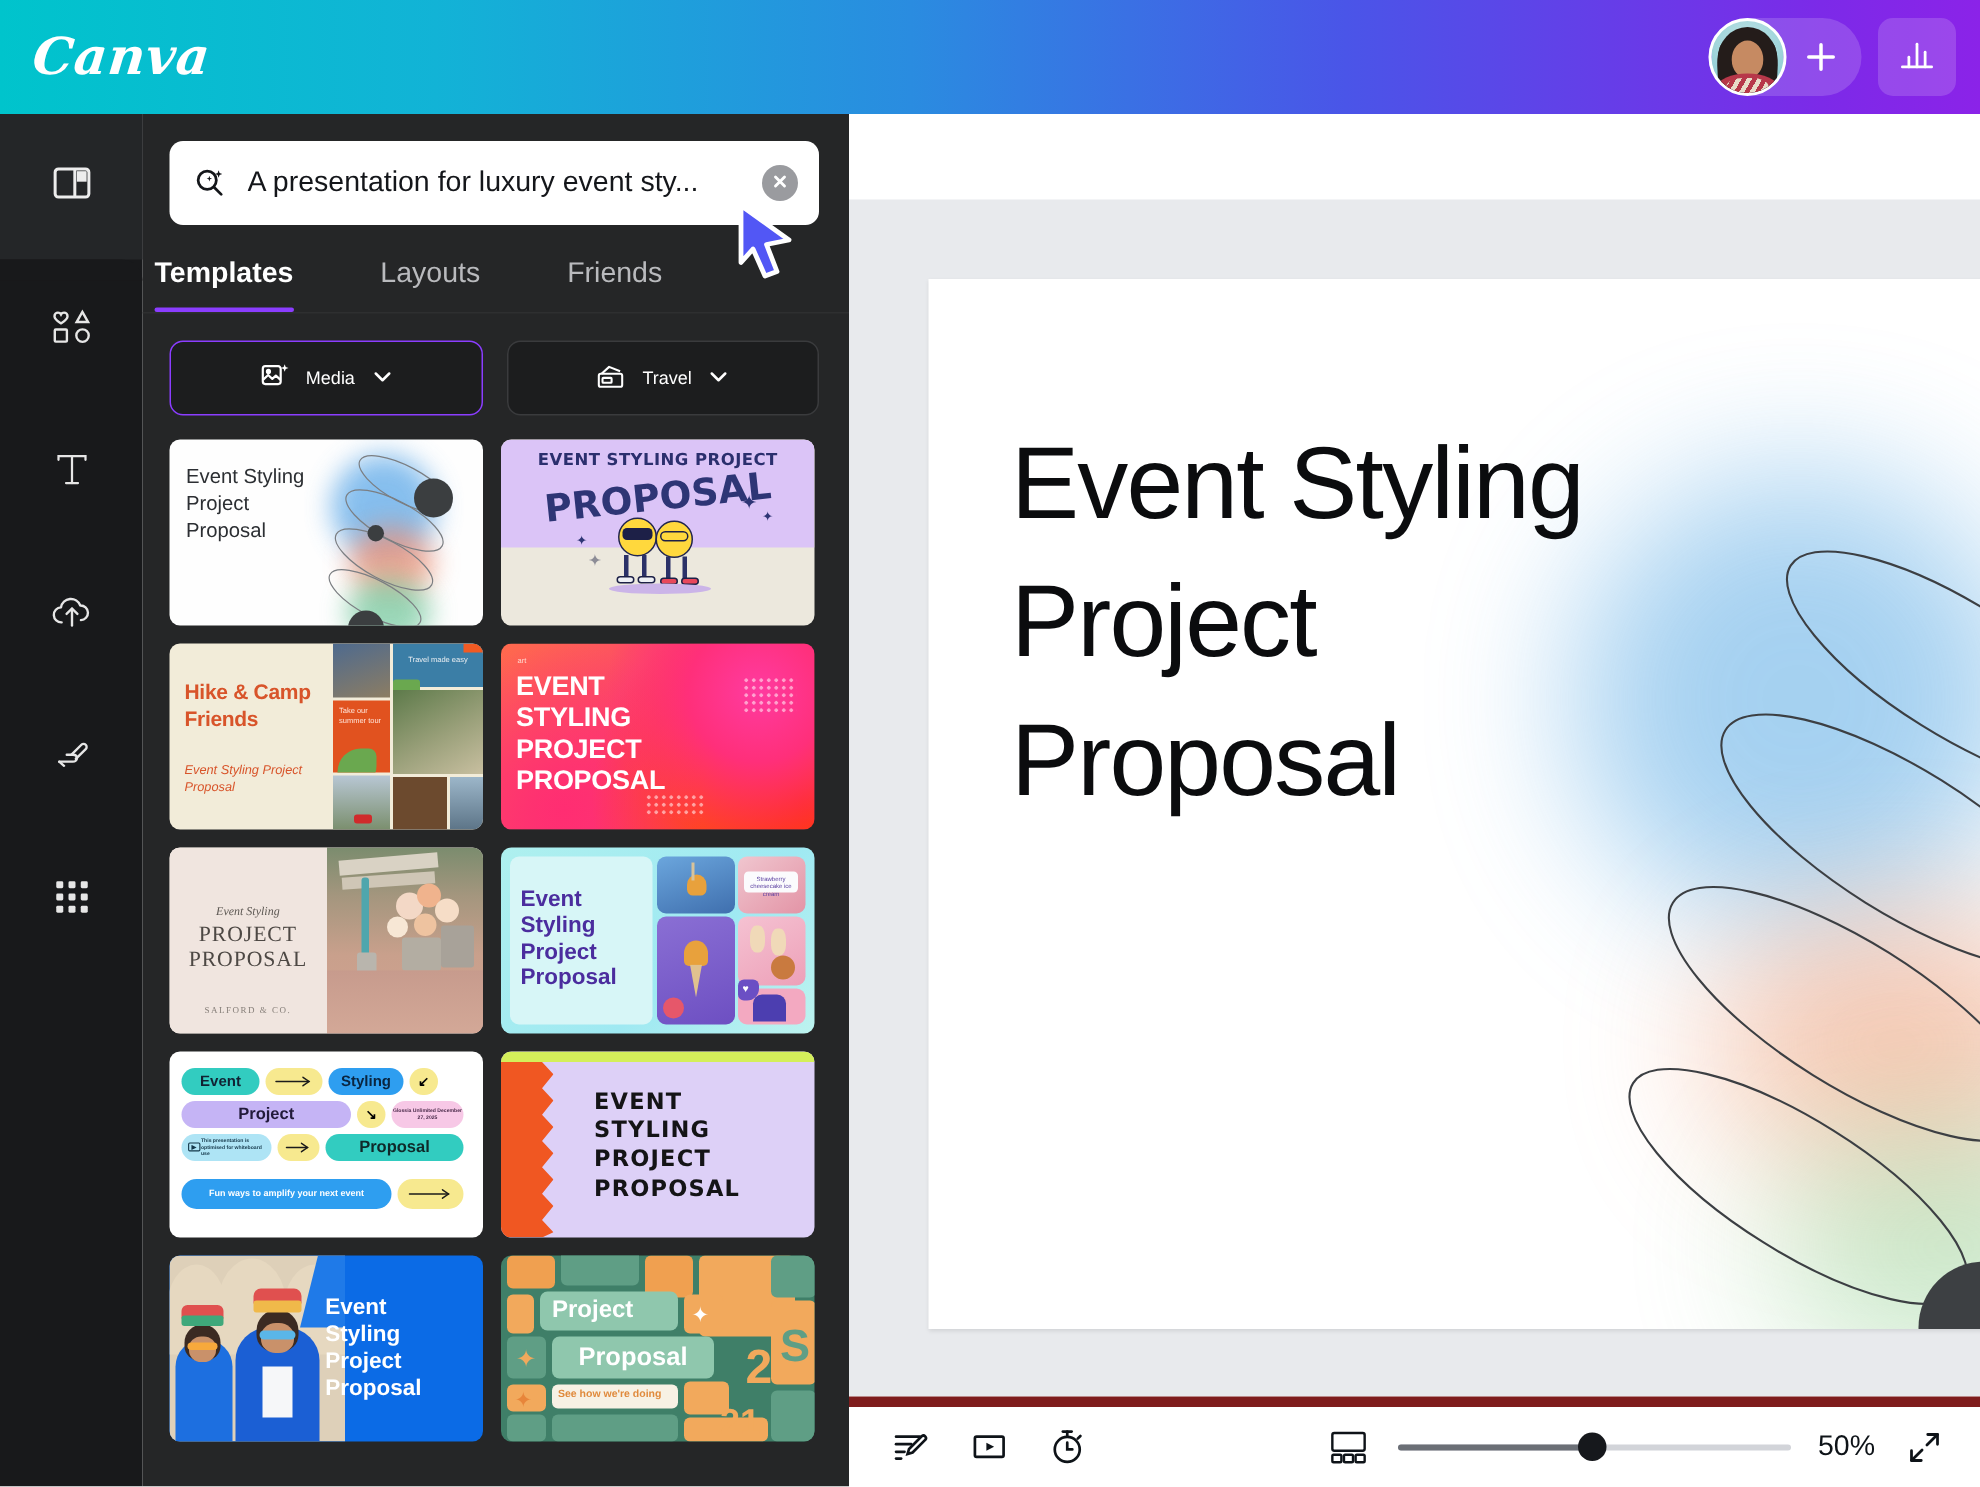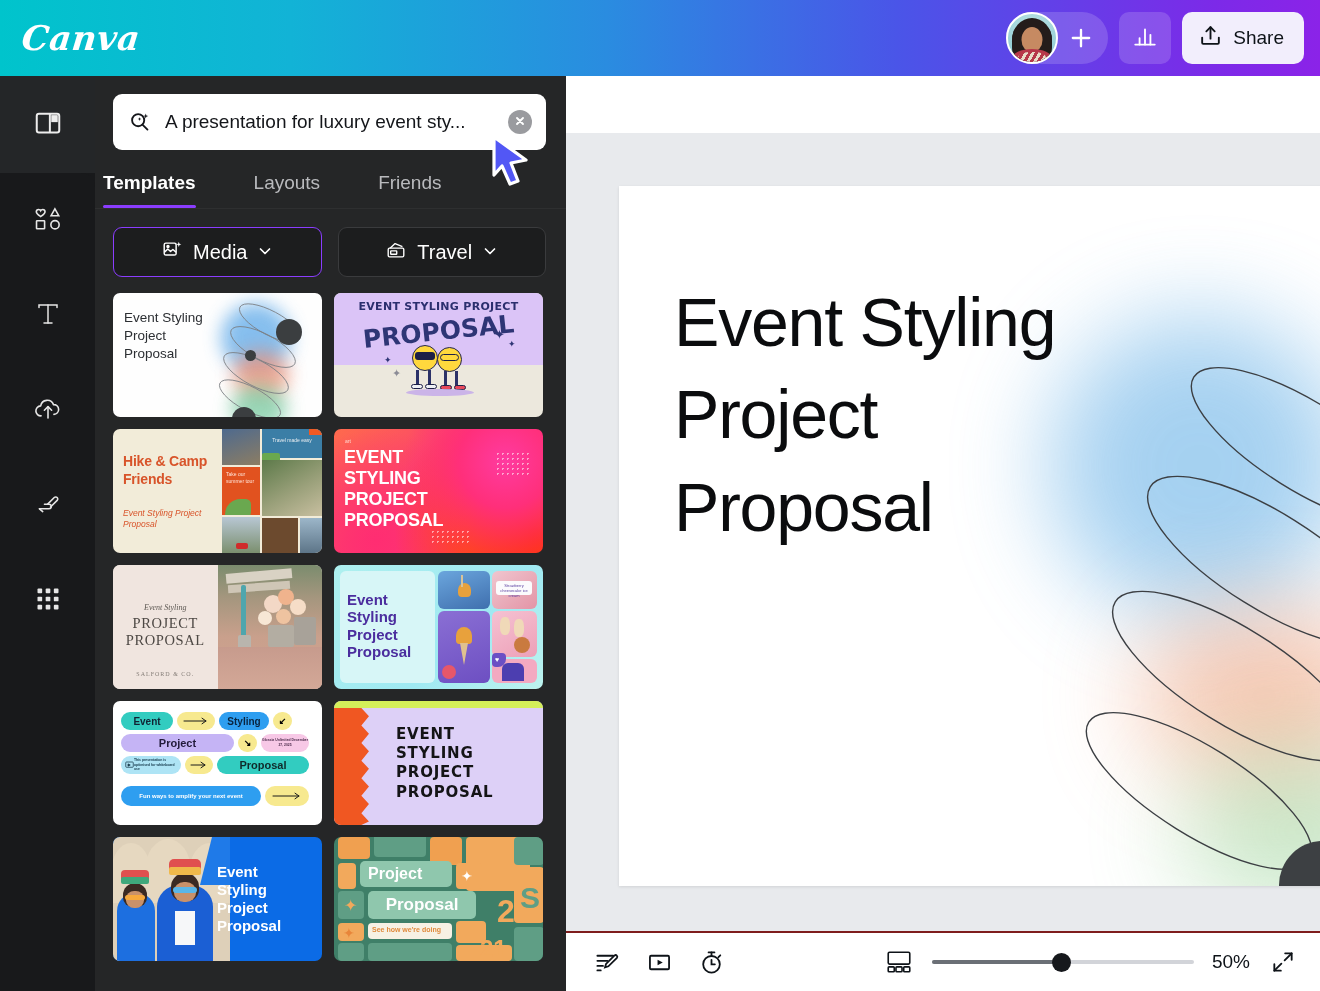--- a/index.html
+++ b/index.html
@@ -113,21 +113,21 @@
   .tab.active::after {
     content:""; position:absolute; left:0; right:0; bottom:0; height:3px;
     background:#8b3dff; border-radius:2px;
   }
   .panel-divider { height:1px; background:#2e2f30; }
 
   .filters { display:flex; gap:16px; padding: 18px 20px 0 18px; }
   .filter-btn {
     flex:1; height:50px; border-radius:9px; background:#1c1d1e; border:1px solid #3a3b3d;
     color:#fff; display:flex; align-items:center; justify-content:center; gap:10px;
-    font-size:20px; cursor:pointer; font-family:"Liberation Sans", sans-serif;
+    font-size:12px; cursor:pointer; font-family:"Liberation Sans", sans-serif;
   }
   .filter-btn.sel { border-color:#8b3dff; }
 
   .grid {
     display:grid; grid-template-columns: 209px 209px; gap: 12px;
     padding: 16px 20px 0 18px;
   }
   .thumb {
     width:209px; height:124px; border-radius:7px; overflow:hidden; position:relative;
     cursor:pointer; background:#fff;
@@ -213,21 +213,21 @@
     position:absolute; left:55px; top:90px; font-size:68px; line-height:1.36;
     color:#0b0c0e; font-weight:400; letter-spacing:-1.2px;
     font-family:"Liberation Sans", sans-serif; white-space:pre-line;
   }
   .slide .gblob { position:absolute; border-radius:50%; filter: blur(48px); }
   .slide .halfdot { position:absolute; width:88px; height:88px; border-radius:50%; background:#3d4043; }
 
   
   .bottombar {
     position:absolute; left:0; bottom:0; width:754px; height:60px; background:#fff;
-    border-top:2px solid #7f1d1d; display:flex; align-items:center;
+    border-top:7px solid #7f1d1d; display:flex; align-items:center;
   }
   .bb-left { display:flex; align-items:center; gap:22px; margin-left:26px; }
   .bb-ic { width:30px; height:30px; display:flex; align-items:center; justify-content:center; color:#0e1318; cursor:pointer; }
   .bb-right { margin-left:auto; display:flex; align-items:center; gap:18px; margin-right:22px; }
   .slider { position:relative; width:262px; height:20px; display:flex; align-items:center; cursor:pointer;}
   .slider .track { position:absolute; left:0; right:0; height:4px; background:#d2d4d9; border-radius:2px; }
   .slider .fill { position:absolute; left:0; width:48%; height:4px; background:#6b6f76; border-radius:2px; }
   .slider .knob { position:absolute; left:46%; width:19px; height:19px; border-radius:50%; background:#16181c; }
   .zoomtxt { font-size:19px; color:#0e1318; }
 
@@ -271,30 +271,20 @@
           <svg width="26" height="26" viewBox="0 0 24 24" fill="none" stroke="#fff" stroke-width="1.7" stroke-linecap="round">
             <path d="M3 19h18"></path>
               <path d="M7 19v-6"></path>
               <path d="M12 19V5"></path>
               <path d="M17 19v-9"></path>
           </svg>
         </span>
       </button>
 
 
-      <button class="share-btn">
-        <span>
-          <svg width="25" height="25" viewBox="0 0 24 24" fill="none" stroke="#0e1318" stroke-width="1.8" stroke-linecap="round" stroke-linejoin="round">
-            <path d="M12 15V4"></path>
-              <path d="M8 8l4-4 4 4"></path>
-            <path d="M4 14v5a1 1 0 001 1h14a1 1 0 001-1v-5"></path>
-          </svg>
-        </span>
-        <span>Share</span>
-      </button>
     </div>
   </div>
 
   <div class="rail">
     <div class="rail-top">
       <span>
         <svg width="30" height="30" viewBox="0 0 24 24" fill="none" stroke="#ededed" stroke-width="1.6">
           <rect x="3" y="4.5" width="18" height="15" rx="1.8"></rect>
           <path d="M13.5 4.5v15"></path>
           <rect x="14.6" y="5.7" width="5.2" height="5.6" fill="#ededed" stroke="none"></rect>

